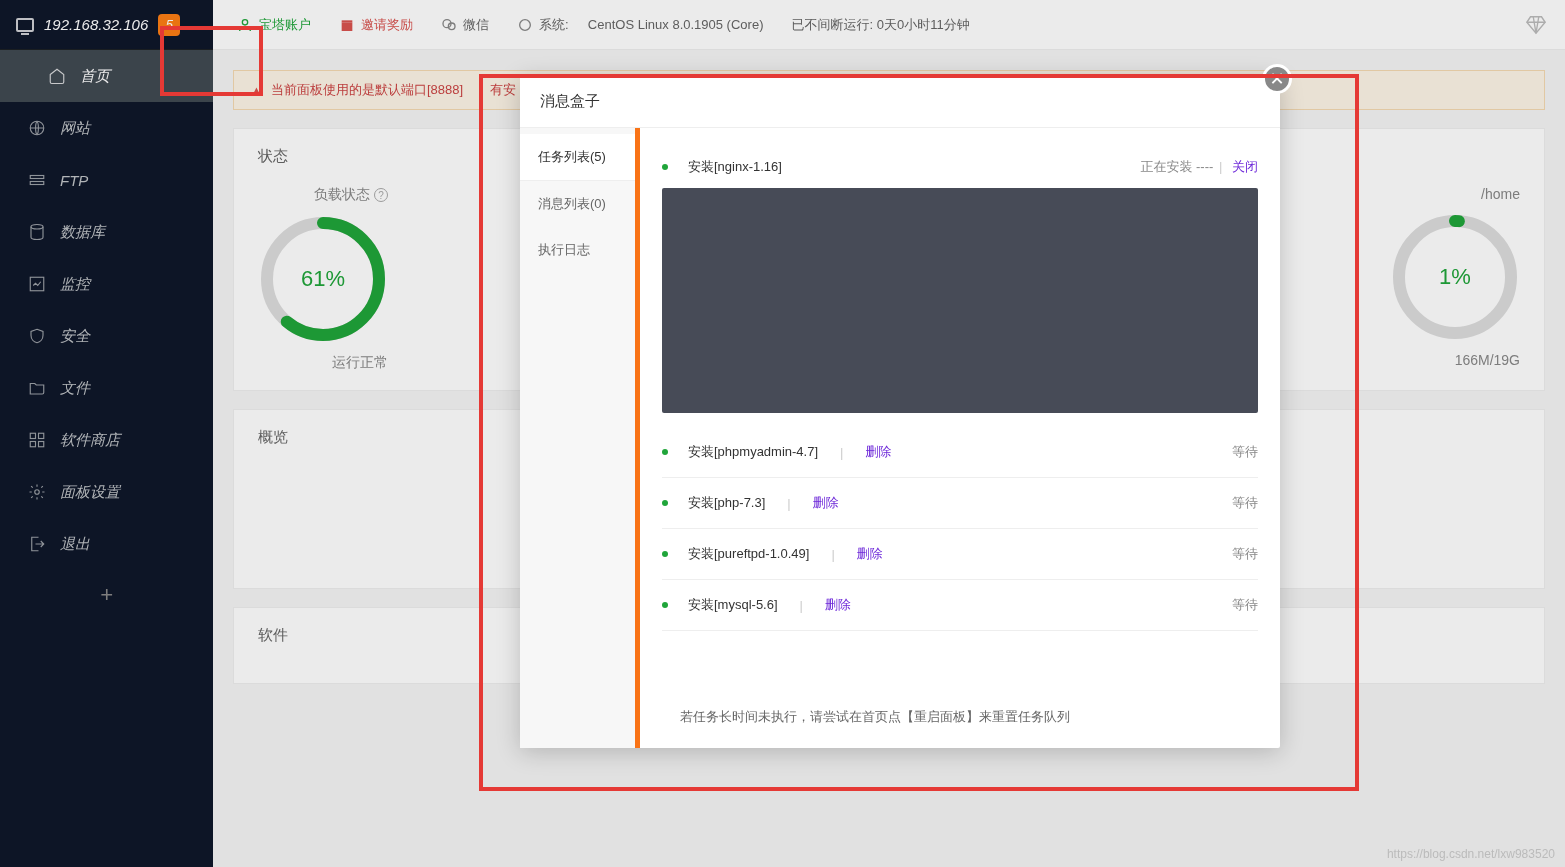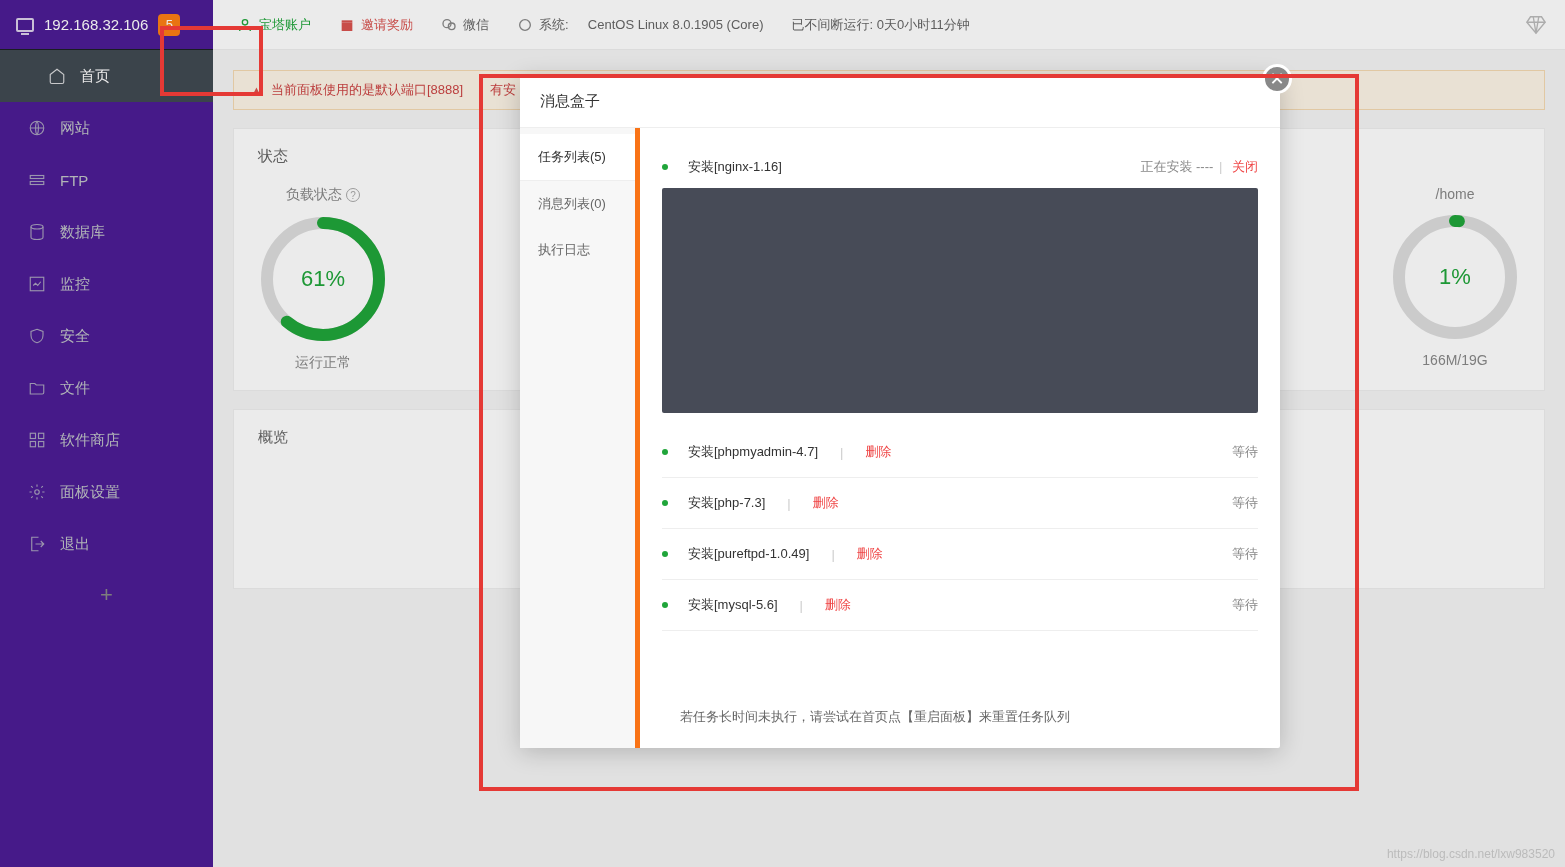--- a/index.html
+++ b/index.html
@@ -1,18 +1,18 @@
 <!DOCTYPE html>
 <html><head>
   <meta charset="utf-8">
   <style>
     * { margin: 0; padding: 0; box-sizing: border-box; font-family: -apple-system, "Helvetica Neue", Arial, "PingFang SC", "Microsoft YaHei", sans-serif; }
     body { background: #f5f5f5; width: 1565px; height: 867px; overflow: hidden; position: relative; }
     
-    .sidebar { position: absolute; left: 0; top: 0; width: 213px; height: 100%; background: #4c1d95; color: #fff; }
+    .sidebar { position: absolute; left: 0; top: 0; width: 213px; height: 100%; background: #0f172a; color: #fff; font-style: italic; }
     .sidebar-header { height: 50px; display: flex; align-items: center; padding: 0 16px; gap: 10px; border-bottom: 1px solid #1d2124; }
     .monitor-icon { width: 20px; height: 14px; border: 2px solid #fff; border-radius: 2px; position: relative; }
     .monitor-icon::after { content: ''; position: absolute; bottom: -5px; left: 50%; transform: translateX(-50%); width: 8px; height: 2px; background: #fff; }
     .ip-text { font-size: 15px; color: #fff; }
     .badge { background: #fd7e14; color: #fff; border-radius: 4px; width: 22px; height: 22px; display: inline-flex; align-items: center; justify-content: center; font-size: 13px; }
     
     .nav-item { height: 52px; display: flex; align-items: center; padding: 0 28px; gap: 14px; color: #c0c4c7; font-size: 15px; cursor: pointer; }
     .nav-item.active { background: #414a52; color: #fff; padding-left: 48px; }
     .nav-icon { width: 18px; height: 18px; display: inline-flex; align-items: center; justify-content: center; opacity: 0.8; }
     .nav-icon svg { stroke: currentColor; fill: none; stroke-width: 1.5; }
@@ -26,21 +26,21 @@
     .diamond-icon { position: absolute; right: 18px; top: 14px; }
     
     .content { padding: 20px; }
     .alert { background: #fdf5e6; border: 1px solid #f5dab1; padding: 10px 16px; color: #c44; font-size: 13px; display: flex; align-items: center; gap: 8px; }
     .alert-icon { color: #d9534f; }
     
     .panel { background: #fff; border: 1px solid #eee; margin-top: 18px; padding: 18px 24px; }
     .panel-title { font-size: 15px; color: #666; margin-bottom: 20px; }
     
     .status-row { display: flex; justify-content: space-between; }
-    .gauge-wrap { display: flex; flex-direction: column; align-items: center; gap: 10px; }
+    .gauge-wrap { display: flex; flex-direction: column; align-items: flex-end; gap: 10px; }
     .gauge-label { font-size: 14px; color: #888; display: flex; align-items: center; gap: 4px; }
     .gauge-label .q { width: 14px; height: 14px; border: 1px solid #aaa; border-radius: 50%; font-size: 10px; display: inline-flex; align-items: center; justify-content: center; color: #aaa; }
     .gauge { width: 130px; height: 130px; position: relative; }
     .gauge svg { transform: rotate(-90deg); }
     .gauge-text { position: absolute; top: 50%; left: 50%; transform: translate(-50%,-50%); font-size: 22px; color: #20a53a; }
     .gauge-sub { font-size: 14px; color: #888; }
     
     .overview-row { display: flex; padding: 20px 0; }
     .ov-item { flex: 1; text-align: center; }
     .ov-label { font-size: 15px; color: #666; margin-bottom: 12px; }
@@ -53,21 +53,21 @@
     .modal-body { display: flex; min-height: 620px; }
     .modal-tabs { width: 120px; background: #f7f7f7; border-right: 5px solid #f97316; padding-top: 6px; }
     .modal-tab { padding: 14px 18px; font-size: 13px; color: #666; cursor: pointer; }
     .modal-tab.active { background: #fff; color: #333; }
     .modal-tab:first-child { border-bottom: 1px solid #eee; }
     
     .modal-content { flex: 1; padding: 18px 22px; }
     .task-row { display: flex; align-items: center; justify-content: space-between; padding: 12px 0; font-size: 13px; color: #333; }
     .task-left { display: flex; align-items: center; gap: 20px; }
     .dot { width: 6px; height: 6px; border-radius: 50%; background: #20a53a; }
-    .task-action { color: #ef4444; cursor: pointer; }
+    .task-action { color: #6d28d9; cursor: pointer; }
     .task-status { color: #888; }
     .task-status .task-action { margin-left: 4px; }
     .divider { color: #ccc; margin: 0 2px; }
     .terminal-box { background: #474b57; height: 225px; border-radius: 2px; margin-bottom: 14px; }
     .task-list-bordered .task-row { border-bottom: 1px solid #eee; padding: 16px 0; }
     .modal-footer-note { font-size: 13px; color: #666; padding: 10px 0 4px; position: absolute; bottom: 18px; left: 160px; }
     
     .annot-box { position: absolute; border: 4px solid #e53935; pointer-events: none; }
     .annot-1 { left: 160px; top: 26px; width: 103px; height: 70px; }
     .annot-2 { left: 479px; top: 74px; width: 880px; height: 717px; }
@@ -264,20 +264,23 @@
     <div class="panel">
       <div class="panel-title">概览</div>
       <div class="overview-row">
         <div class="ov-item">
           <div class="ov-label">网站</div>
           <div class="ov-value">0</div>
         </div>
       </div>
     </div>
 
+    <div class="panel">
+      <div class="panel-title">软件</div>
+    </div>
   </div>
 </div>
 
 <div class="modal-overlay"></div>
 
 <div class="modal">
   <div class="modal-close">✕</div>
   <div class="modal-header">消息盒子</div>
   <div class="modal-body">
     <div class="modal-tabs">

